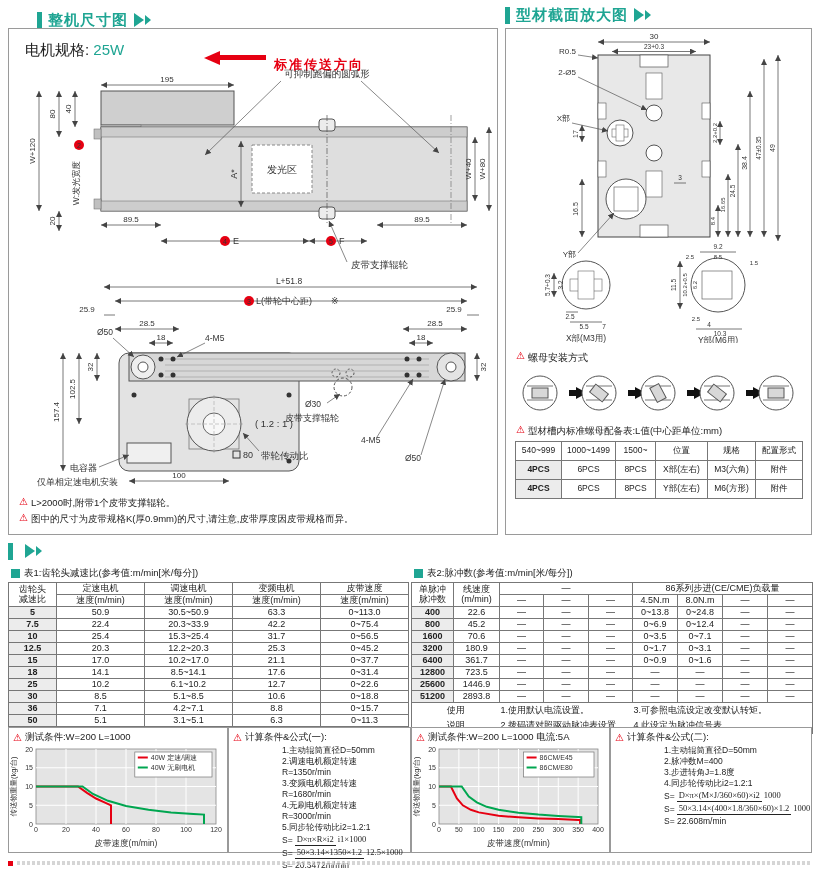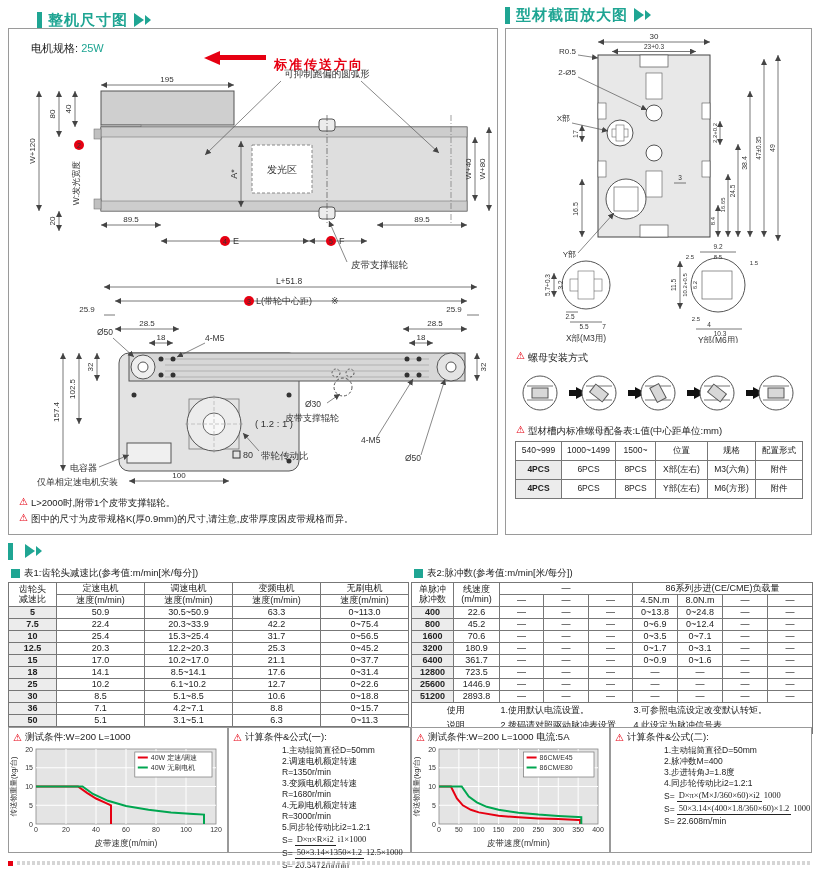--- a/index.html
+++ b/index.html
@@ -8,21 +8,21 @@
   .abs{position:absolute;}
   
   .sec-hdr{position:absolute;display:flex;align-items:center;height:22px;}
   .sec-bar{width:5px;height:17px;background:var(--teal);margin-right:6px;}
   .sec-title{font-size:15px;font-weight:bold;color:var(--teal);letter-spacing:1px;}
   .tri-big{width:0;height:0;border-left:10px solid var(--teal);border-top:7px solid transparent;border-bottom:7px solid transparent;margin-left:6px;}
   .tri-sm{width:0;height:0;border-left:6px solid var(--teal);border-top:5px solid transparent;border-bottom:5px solid transparent;margin-left:1px;}
   .panel{position:absolute;border:1px solid #9a9a9a;background:#fff;box-sizing:border-box;}
   .teal{color:var(--teal);}
   .warn{color:var(--red);font-size:10px;margin-right:3px;line-height:1;}
-  .spec-line{position:absolute;left:22px;top:12px;font-size:11px;}
+  .spec-line{position:absolute;left:16px;top:12px;font-size:15px;}
   .dir{position:absolute;left:195px;top:12px;display:flex;align-items:center;}
   .dir-tri{width:0;height:0;border-right:16px solid var(--red);border-top:7px solid transparent;border-bottom:7px solid transparent;}
   .dir-bar{width:46px;height:5px;background:var(--red);margin-right:8px;}
   .dir-txt{color:var(--red);font-weight:bold;font-size:13px;letter-spacing:2px;margin-top:15px;}
   .note-line{position:absolute;left:10px;font-size:9.5px;display:flex;align-items:flex-start;}
   
   table{border-collapse:collapse;font-size:9px;text-align:center;table-layout:fixed;}
   th,td{border:1px solid #777;padding:0 1px;height:11px;line-height:1.1;font-weight:normal;overflow:hidden;white-space:nowrap;}
   td.c0{background:#ececec;font-weight:bold;}
   .tbl-caption{display:flex;align-items:center;font-size:9.5px;height:14px;}
@@ -425,21 +425,21 @@
         <col style="width:88px">
         <col style="width:88px">
         <col style="width:88px">
       </colgroup>
     <thead>
       <tr>
         <th rowspan="2" class="c0"><span>齿轮头</span><br><span>减速比</span></th>
         <th>定速电机</th>
         <th>调速电机</th>
         <th>变频电机</th>
-        <th>无刷电机</th>
+        <th>皮带速度</th>
       </tr>
       <tr>
         <th>速度(m/min)</th>
         <th>速度(m/min)</th>
         <th>速度(m/min)</th>
         <th>速度(m/min)</th>
       </tr>
     </thead>
     <tbody id="t1-body">
         <tr>

